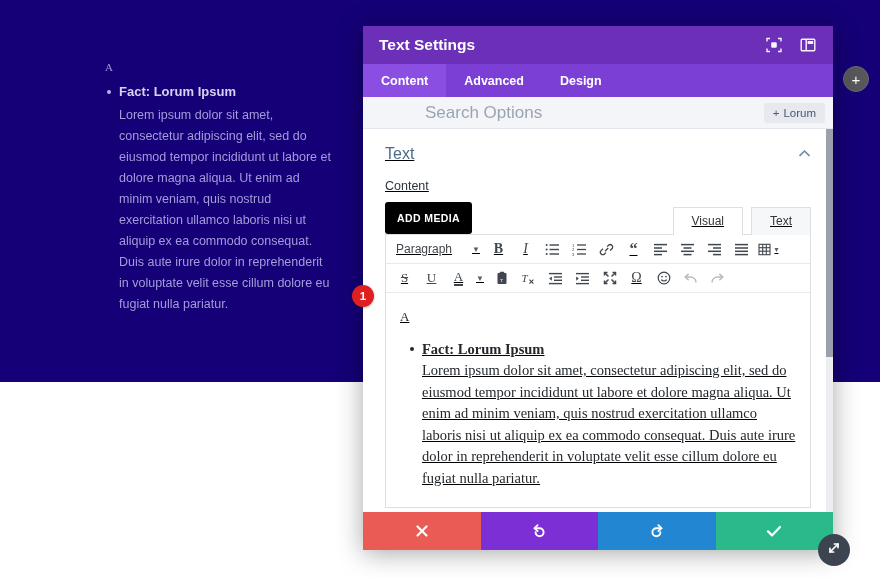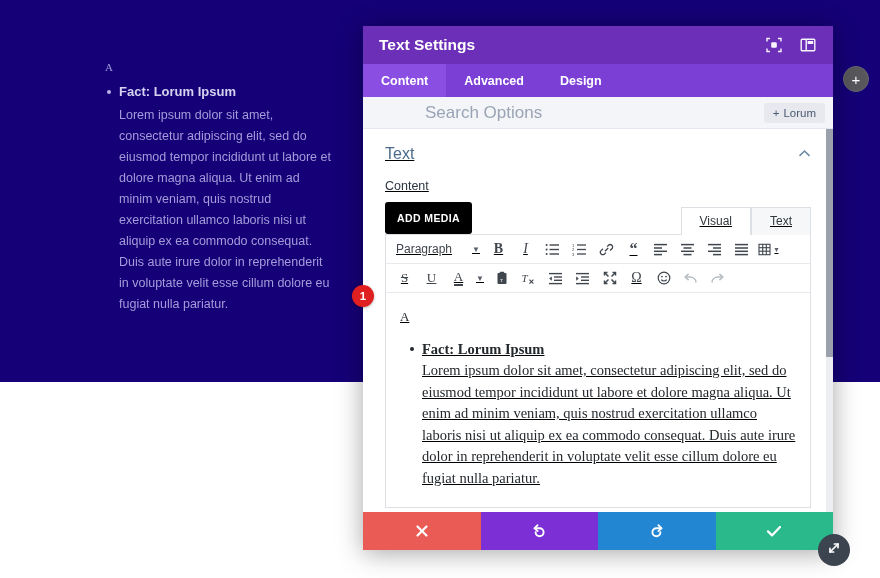--- a/index.html
+++ b/index.html
@@ -109,21 +109,21 @@
   }
 
   .editor-topbar {
     display: flex; align-items: flex-end; justify-content: space-between;
     margin-bottom: 0;
   }
   .add-media {
     background: #000000; color: #fff; font-size: 10.5px; font-weight: bold;
     letter-spacing: .4px; padding: 10px 12px; border-radius: 3px; cursor: pointer;
   }
-  .vt-tabs { display: flex; align-items: flex-start; gap: 0; }
+  .vt-tabs { display: flex; align-items: flex-start; gap: 8px; }
   .vt-tab {
     font-size: 12px; color: #32373c; padding: 6px 18px 7px;
     border: 1px solid #dcdfe4; border-bottom: none; background: #f6f7f8;
     cursor: pointer; position: relative; top: 1px;
   }
   .vt-tab.active { background: #ffffff; color: #32373c; }
 
   .editor-wrap { border: 1px solid #dcdfe4; background: #fff; }
   .tb-row {
     display: flex; align-items: flex-end; padding: 3px 6px;

